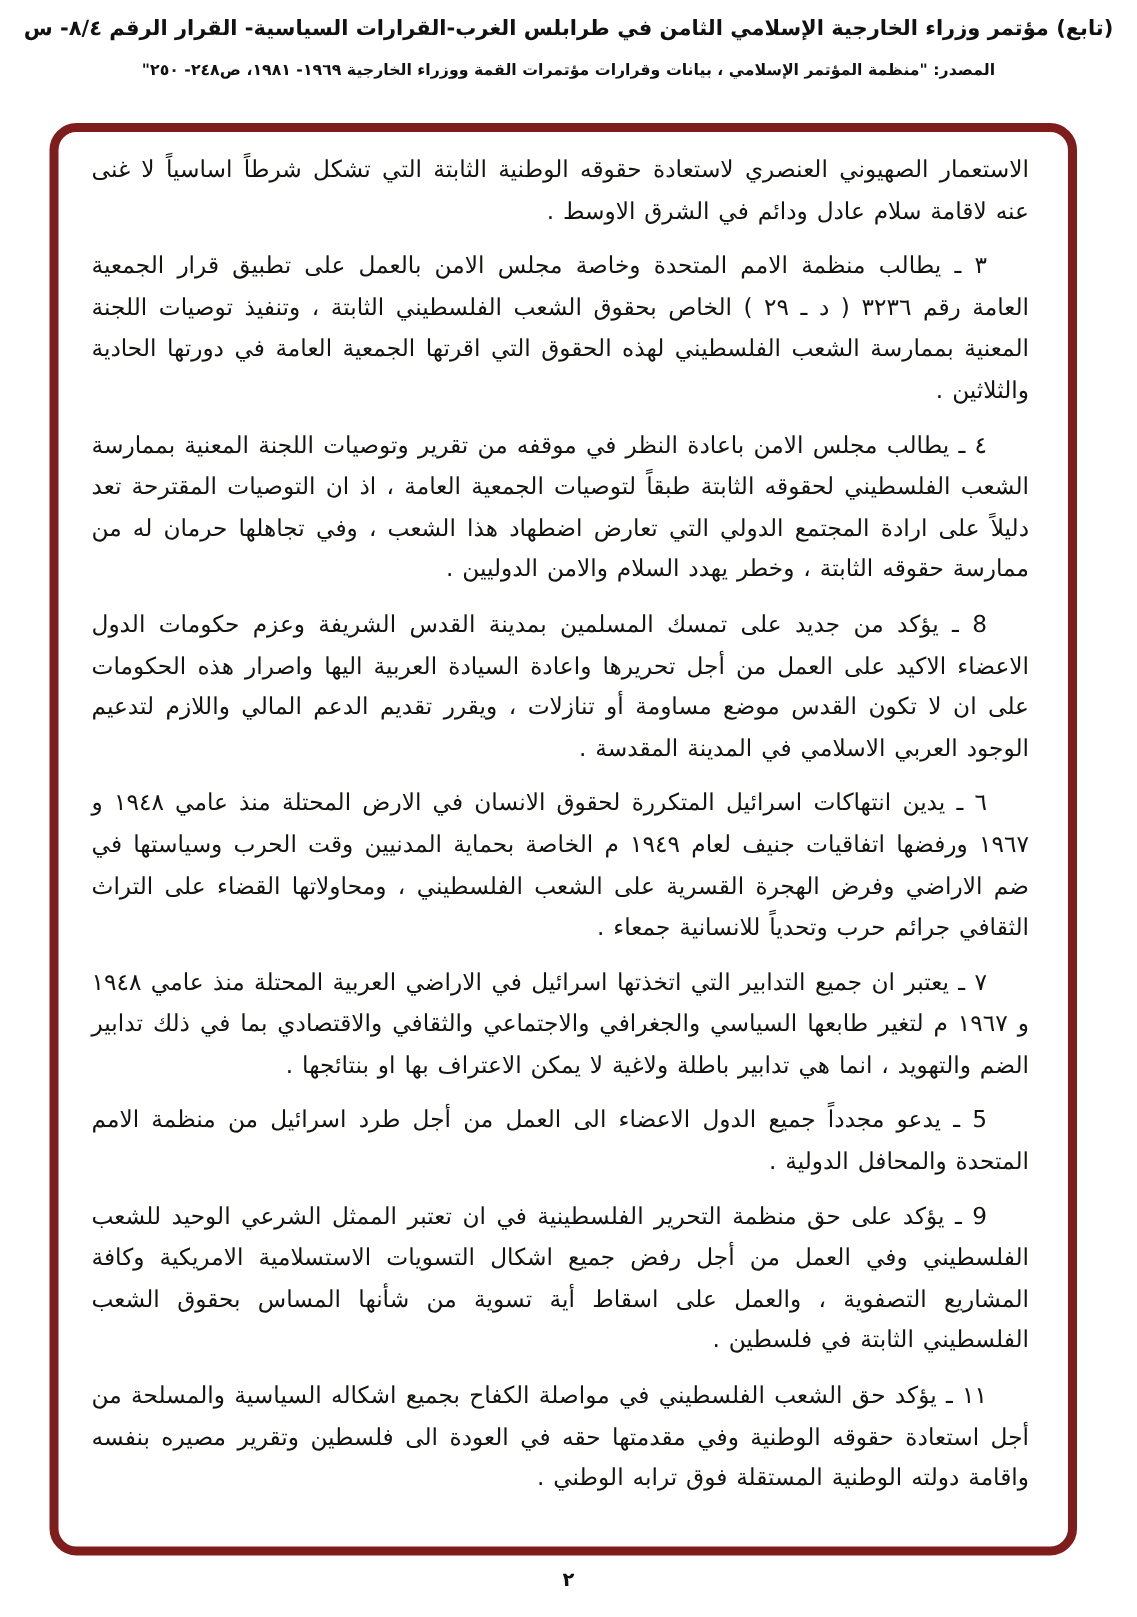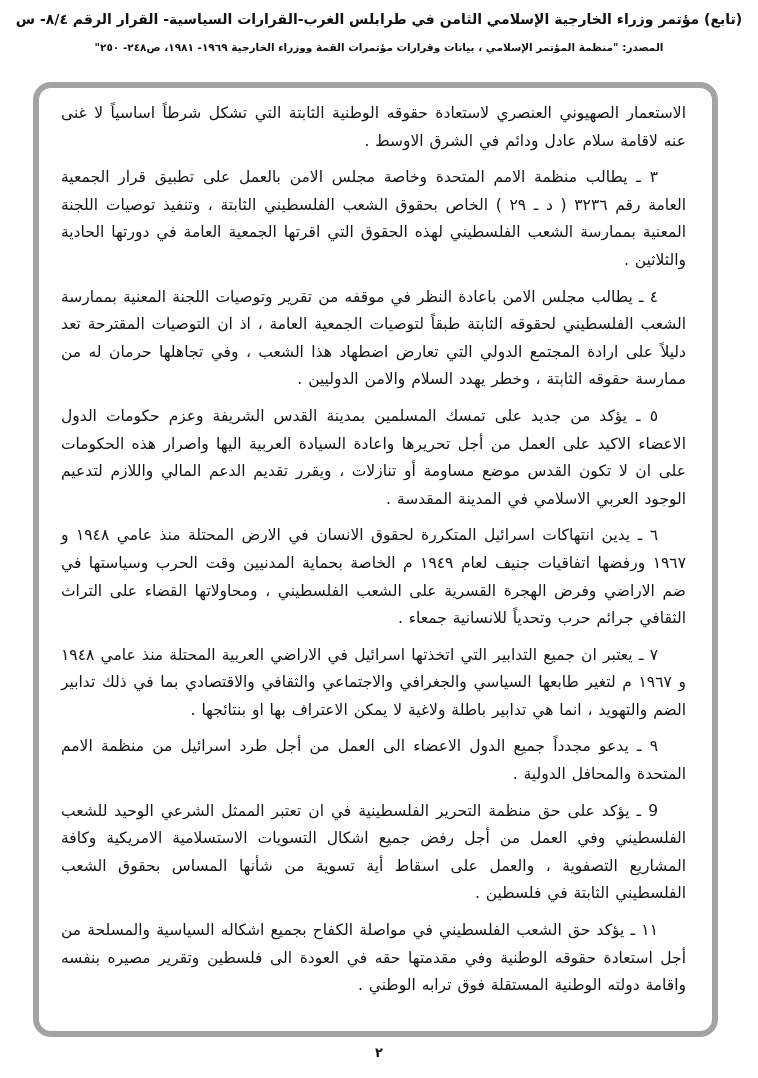--- a/index.html
+++ b/index.html
@@ -36,21 +36,21 @@
     margin-top: 10px;
     line-height: 15px;
   }
   .frame {
     position: absolute;
     left: 33px;
     top: 82px;
     width: 685px;
     height: 955px;
     box-sizing: border-box;
-    border: 6px solid #a3a3a3;
+    border: 6px solid #7f1d1d;
     border-radius: 18px;
     background: #ffffff;
     padding: 12px 26px 0 22px;
     overflow: hidden;
   }
   .para {
     margin: 0 0 9px 0;
     font-size: 15.5px;
     line-height: 27.6px;
     color: #151310;
@@ -79,24 +79,24 @@
 <header class="doc-header">
   <div class="doc-title">(تابع) مؤتمر وزراء الخارجية الإسلامي الثامن في طرابلس الغرب-القرارات السياسية- القرار الرقم ٨/٤- س</div>
   <div class="doc-source">المصدر: "منظمة المؤتمر الإسلامي ، بيانات وقرارات مؤتمرات القمة ووزراء الخارجية ١٩٦٩- ١٩٨١، ص٢٤٨- ٢٥٠"</div>
 </header>
 
 <main class="frame">
   <section>
       <p class="para">الاستعمار الصهيوني العنصري لاستعادة حقوقه الوطنية الثابتة التي تشكل شرطاً اساسياً لا غنى عنه لاقامة سلام عادل ودائم في الشرق الاوسط .</p>
       <p class="para indent">٣ ـ يطالب منظمة الامم المتحدة وخاصة مجلس الامن بالعمل على تطبيق قرار الجمعية العامة رقم ٣٢٣٦ ( د ـ ٢٩ ) الخاص بحقوق الشعب الفلسطيني الثابتة ، وتنفيذ توصيات اللجنة المعنية بممارسة الشعب الفلسطيني لهذه الحقوق التي اقرتها الجمعية العامة في دورتها الحادية والثلاثين .</p>
       <p class="para indent">٤ ـ يطالب مجلس الامن باعادة النظر في موقفه من تقرير وتوصيات اللجنة المعنية بممارسة الشعب الفلسطيني لحقوقه الثابتة طبقاً لتوصيات الجمعية العامة ، اذ ان التوصيات المقترحة تعد دليلاً على ارادة المجتمع الدولي التي تعارض اضطهاد هذا الشعب ، وفي تجاهلها حرمان له من ممارسة حقوقه الثابتة ، وخطر يهدد السلام والامن الدوليين .</p>
-      <p class="para indent">٥ ـ يؤكد من جديد على تمسك المسلمين بمدينة القدس الشريفة وعزم حكومات الدول الاعضاء الاكيد على العمل من أجل تحريرها واعادة السيادة العربية اليها واصرار هذه الحكومات على ان لا تكون القدس موضع مساومة أو تنازلات ، ويقرر تقديم الدعم المالي واللازم لتدعيم الوجود العربي الاسلامي في المدينة المقدسة .</p>
+      <p class="para indent">8 ـ يؤكد من جديد على تمسك المسلمين بمدينة القدس الشريفة وعزم حكومات الدول الاعضاء الاكيد على العمل من أجل تحريرها واعادة السيادة العربية اليها واصرار هذه الحكومات على ان لا تكون القدس موضع مساومة أو تنازلات ، ويقرر تقديم الدعم المالي واللازم لتدعيم الوجود العربي الاسلامي في المدينة المقدسة .</p>
       <p class="para indent">٦ ـ يدين انتهاكات اسرائيل المتكررة لحقوق الانسان في الارض المحتلة منذ عامي ١٩٤٨ و ١٩٦٧ ورفضها اتفاقيات جنيف لعام ١٩٤٩ م الخاصة بحماية المدنيين وقت الحرب وسياستها في ضم الاراضي وفرض الهجرة القسرية على الشعب الفلسطيني ، ومحاولاتها القضاء على التراث الثقافي جرائم حرب وتحدياً للانسانية جمعاء .</p>
       <p class="para indent">٧ ـ يعتبر ان جميع التدابير التي اتخذتها اسرائيل في الاراضي العربية المحتلة منذ عامي ١٩٤٨ و ١٩٦٧ م لتغير طابعها السياسي والجغرافي والاجتماعي والثقافي والاقتصادي بما في ذلك تدابير الضم والتهويد ، انما هي تدابير باطلة ولاغية لا يمكن الاعتراف بها او بنتائجها .</p>
-      <p class="para indent">٩ ـ يدعو مجدداً جميع الدول الاعضاء الى العمل من أجل طرد اسرائيل من منظمة الامم المتحدة والمحافل الدولية .</p>
+      <p class="para indent">5 ـ يدعو مجدداً جميع الدول الاعضاء الى العمل من أجل طرد اسرائيل من منظمة الامم المتحدة والمحافل الدولية .</p>
       <p class="para indent">9 ـ يؤكد على حق منظمة التحرير الفلسطينية في ان تعتبر الممثل الشرعي الوحيد للشعب الفلسطيني وفي العمل من أجل رفض جميع اشكال التسويات الاستسلامية الامريكية وكافة المشاريع التصفوية ، والعمل على اسقاط أية تسوية من شأنها المساس بحقوق الشعب الفلسطيني الثابتة في فلسطين .</p>
       <p class="para indent">١١ ـ يؤكد حق الشعب الفلسطيني في مواصلة الكفاح بجميع اشكاله السياسية والمسلحة من أجل استعادة حقوقه الوطنية وفي مقدمتها حقه في العودة الى فلسطين وتقرير مصيره بنفسه واقامة دولته الوطنية المستقلة فوق ترابه الوطني .</p>
     </section>
 </main>
 
 <footer class="page-footer">
   <span class="page-number">٢</span>
 </footer>
 
 </body></html>

